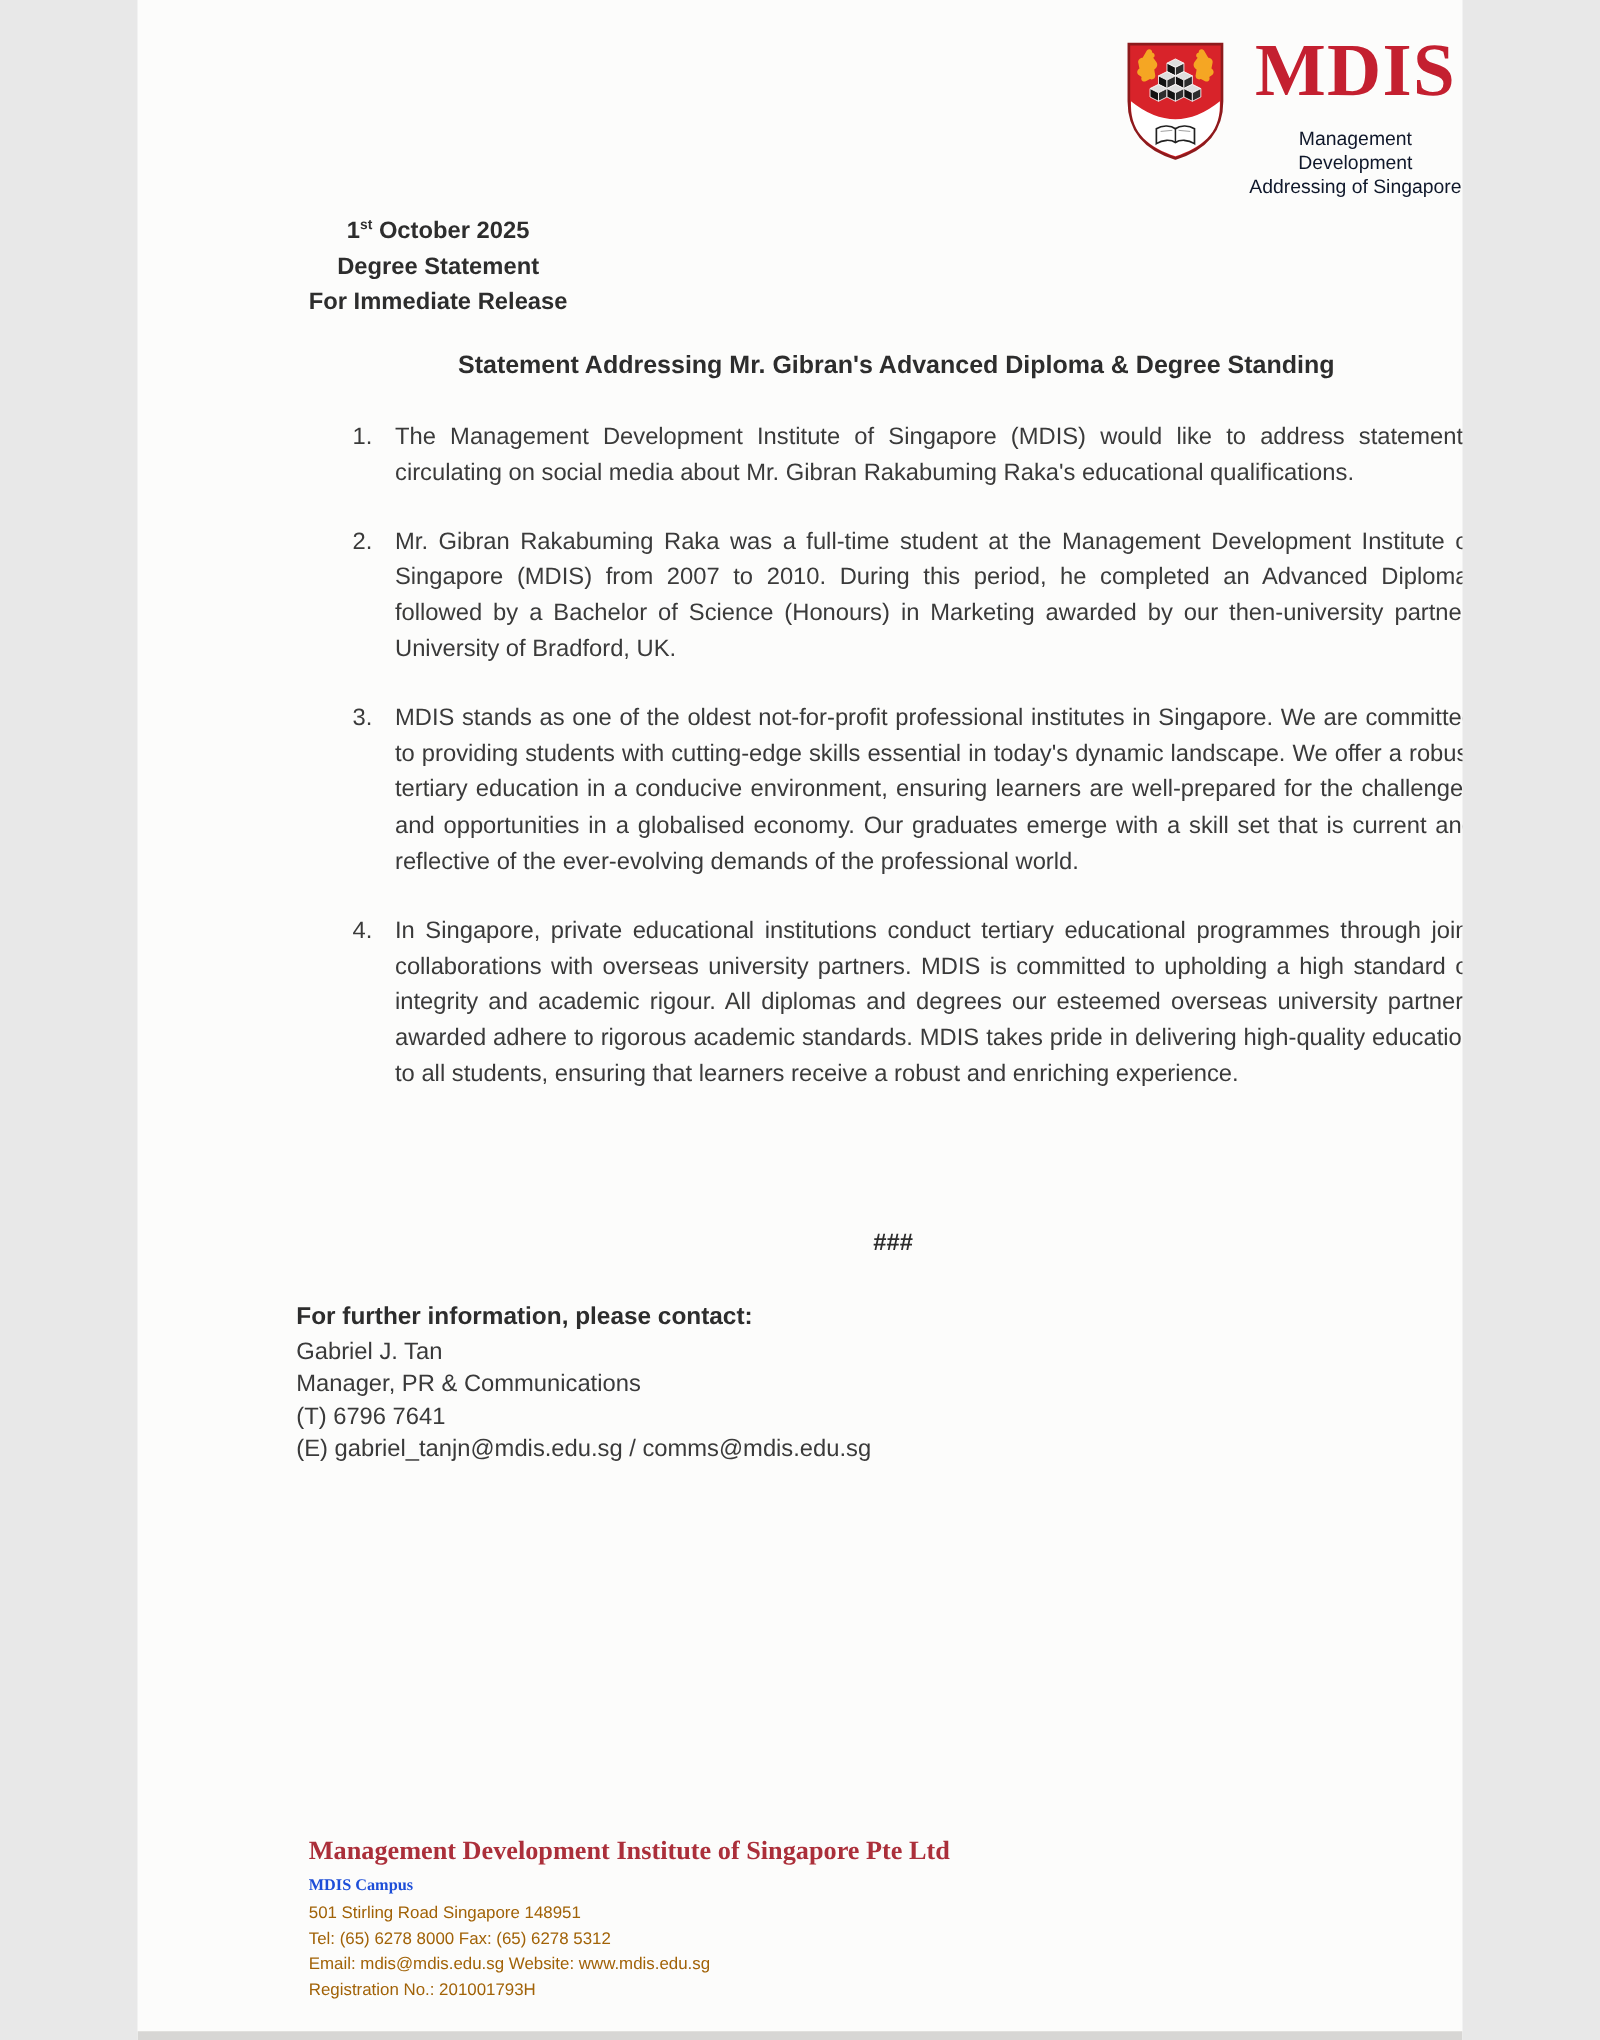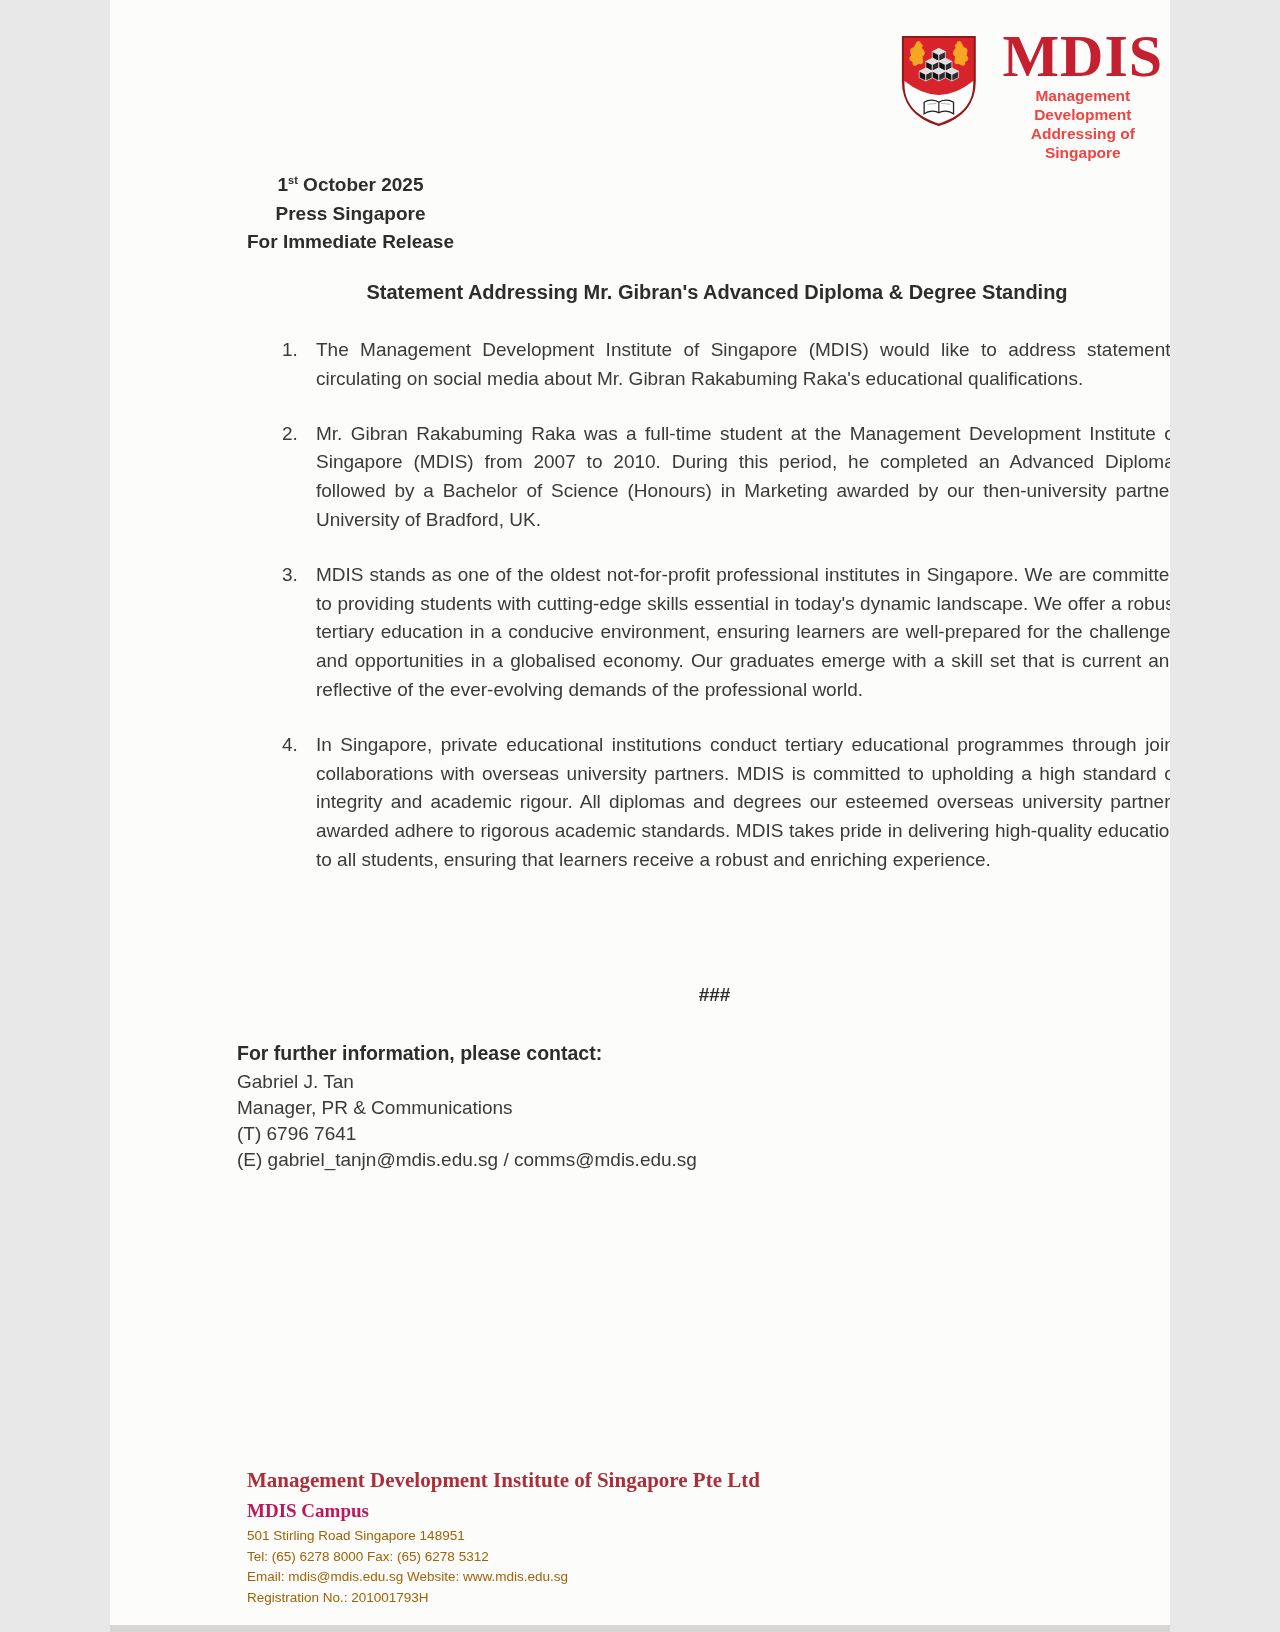--- a/index.html
+++ b/index.html
@@ -11,22 +11,22 @@
   }
   
   .logo { position:absolute; left:788px; top:26px; display:flex; align-items:flex-start; }
   .crest { width:92px; height:110px; }
   .logo-text { margin-left:16px; display:flex; flex-direction:column; align-items:center; }
   .logo-acronym {
     font-family:"Liberation Serif", serif; font-weight:700; font-size:60px;
     line-height:60px; letter-spacing:1px; color:#c42030;
   }
   .logo-sub {
-    font-weight:700; font-size:15.5px; line-height:19px; color:#ef4444;
-    text-align:center; margin-top:0;
+    font-weight:400; font-size:15.5px; line-height:19px; color:#0f172a;
+    text-align:center; margin-top:16px;
   }
   
   .dateblock { position:absolute; left:137px; top:166px; font-weight:700; font-size:19px; line-height:28.5px; color:#2d2d2d;text-align:center; }
   .dateblock sup { font-size:11px; }
   
   .doc-title {
     position:absolute; left:0; top:281px; width:1214px; text-align:center;
     font-weight:700; font-size:20px; color:#2d2d2d;
   }
   
@@ -39,22 +39,22 @@
   
   .contact { position:absolute; left:127px; top:1040px; font-size:19px; line-height:26px; color:#3a3a3a; }
   .contact-heading { font-weight:700; font-size:19.5px; color:#2d2d2d; margin-bottom:3px; }
   
   .footer { position:absolute; left:137px; top:1468px; }
   .footer-company {
     font-family:"Liberation Serif", serif; font-weight:700; font-size:21px;
     color:#ab2f3a; margin-bottom:7px;
   }
   .footer-campus {
-    font-family:"Liberation Serif", serif; font-weight:700; font-size:19px;
-    color:#be185d; margin-bottom:4px;
+    font-family:"Liberation Serif", serif; font-weight:700; font-size:13px;
+    color:#1d4ed8; margin-bottom:4px;
   }
   .footer-line { font-size:13.5px; line-height:20.5px; color:#a16207; }
   .tagline {
     position:absolute; right:128px; top:1486px;
     font-family:"Liberation Serif", serif; font-style:italic; font-weight:700;
     font-size:25px; color:#b02e3c; white-space:nowrap;
   }
   
   .ov { position:absolute; opacity:0.92; }
   .ov svg { filter:drop-shadow(0 2px 4px rgba(140,140,140,0.45)); }
@@ -127,21 +127,21 @@
       <div class="logo-acronym">MDIS</div>
       <div class="logo-sub">
         <span>Management Development</span><br>
         <span>Addressing of Singapore</span>
       </div>
     </div>
   </div>
 
   <div class="dateblock">
     <div><span>1</span><sup>st</sup><span> October 2025</span></div>
-    <div>Press Singapore</div>
+    <div>Degree Statement</div>
     <div>For Immediate Release</div>
   </div>
 
   <div class="doc-title">Statement Addressing Mr. Gibran's Advanced Diploma &amp; Degree Standing</div>
 
   <div class="plist">
     <div class="pitem">
       <div class="pnum">1.</div>
       <div class="ptext">The Management Development Institute of Singapore (MDIS) would like to address statements circulating on social media about Mr. Gibran Rakabuming Raka's educational qualifications.</div>
     </div>

